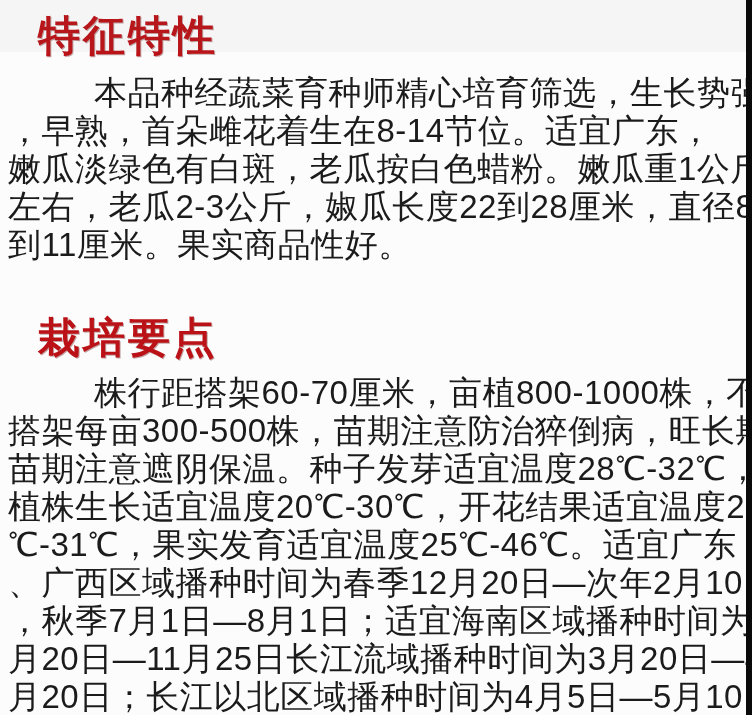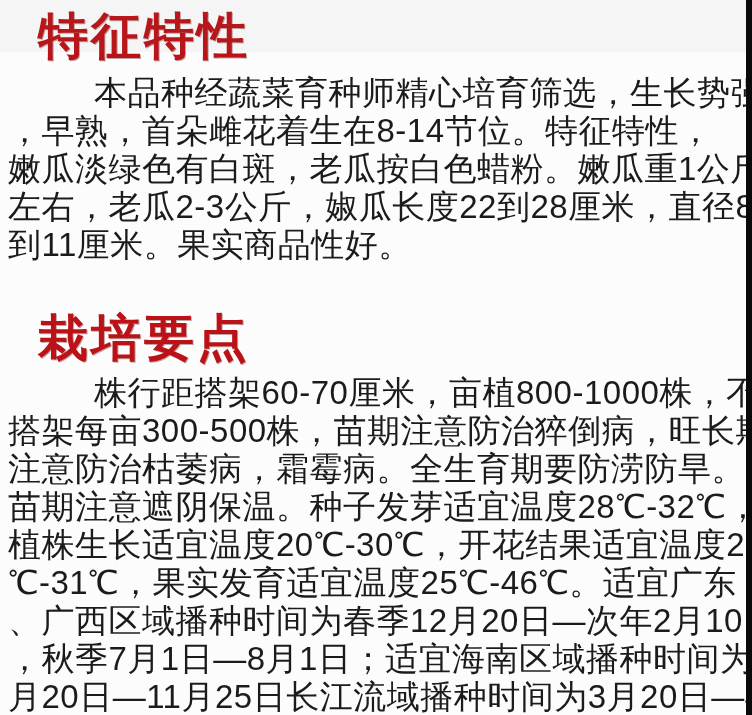--- a/index.html
+++ b/index.html
@@ -31,21 +31,21 @@
     height: 100%;
     background: var(--right-edge-color, #0a0a0a);
     z-index: 5;
   }
   .section-heading {
     margin: 0;
     padding-left: 38px;
     color: var(--heading-color, #bb1217);
     font-family: "Liberation Serif", serif;
     font-weight: 900;
-    font-size: 50px;
+    font-size: 42px;
     line-height: 52px;
     letter-spacing: 3px;
     text-shadow: 1px 1px 0 rgba(90, 0, 0, 0.35);
   }
   .heading-1 {
     padding-top: 10px;
   }
   .heading-2 {
     padding-top: 8px;
     margin-top: 40px;
@@ -77,33 +77,32 @@
 <body>
 
 <div class="page">
   <div class="top-tint"></div>
   <div class="edge-strip"></div>
 
   <section>
     <h1 class="section-heading heading-1">特征特性</h1>
     <div class="para para-1">
       <div class="line indent">本品种经蔬菜育种师精心培育筛选，生长势强</div>
-      <div class="line">，早熟，首朵雌花着生在8-14节位。特征特性，</div>
+      <div class="line">，早熟，首朵雌花着生在8-14节位。适宜广东，</div>
       <div class="line">嫩瓜淡绿色有白斑，老瓜按白色蜡粉。嫩瓜重1公斤</div>
       <div class="line">左右，老瓜2-3公斤，婌瓜长度22到28厘米，直径8</div>
       <div class="line">到11厘米。果实商品性好。</div>
     </div>
   </section>
 
   <section>
     <h1 class="section-heading heading-2">栽培要点</h1>
     <div class="para para-2">
       <div class="line indent">株行距搭架60-70厘米，亩植800-1000株，不</div>
       <div class="line">搭架每亩300-500株，苗期注意防治猝倒病，旺长期</div>
-      <div class="line">注意防治枯萎病，霜霉病。全生育期要防涝防旱。</div>
       <div class="line">苗期注意遮阴保温。种子发芽适宜温度28℃-32℃，</div>
       <div class="line">植株生长适宜温度20℃-30℃，开花结果适宜温度22</div>
       <div class="line">℃-31℃，果实发育适宜温度25℃-46℃。适宜广东</div>
       <div class="line">、广西区域播种时间为春季12月20日—次年2月10日</div>
       <div class="line">，秋季7月1日—8月1日；适宜海南区域播种时间为10</div>
       <div class="line">月20日—11月25日长江流域播种时间为3月20日—4</div>
       <div class="line">月20日；长江以北区域播种时间为4月5日—5月10日</div>
     </div>
   </section>
 </div>

